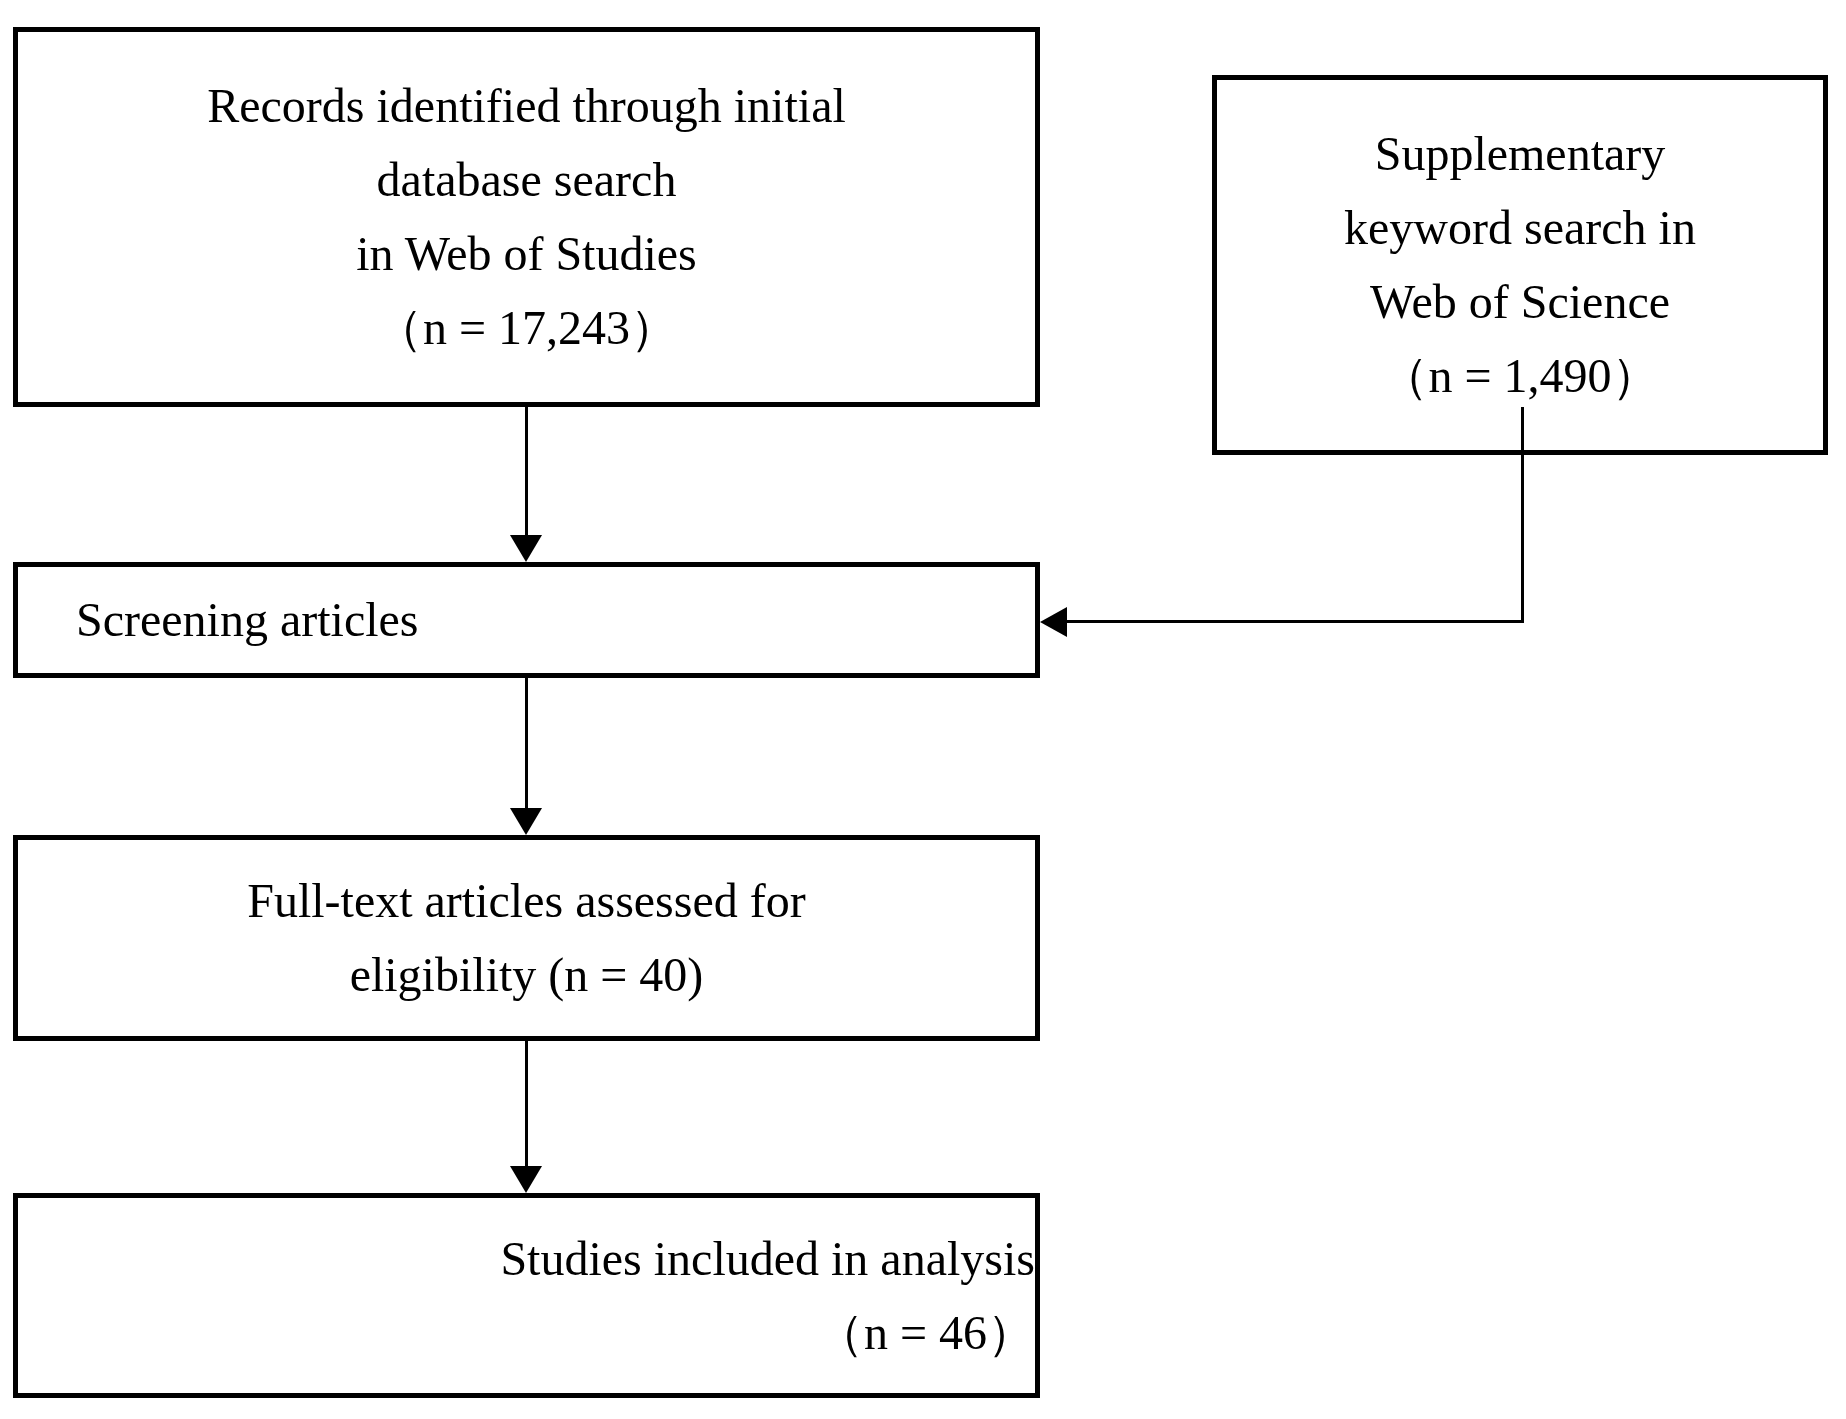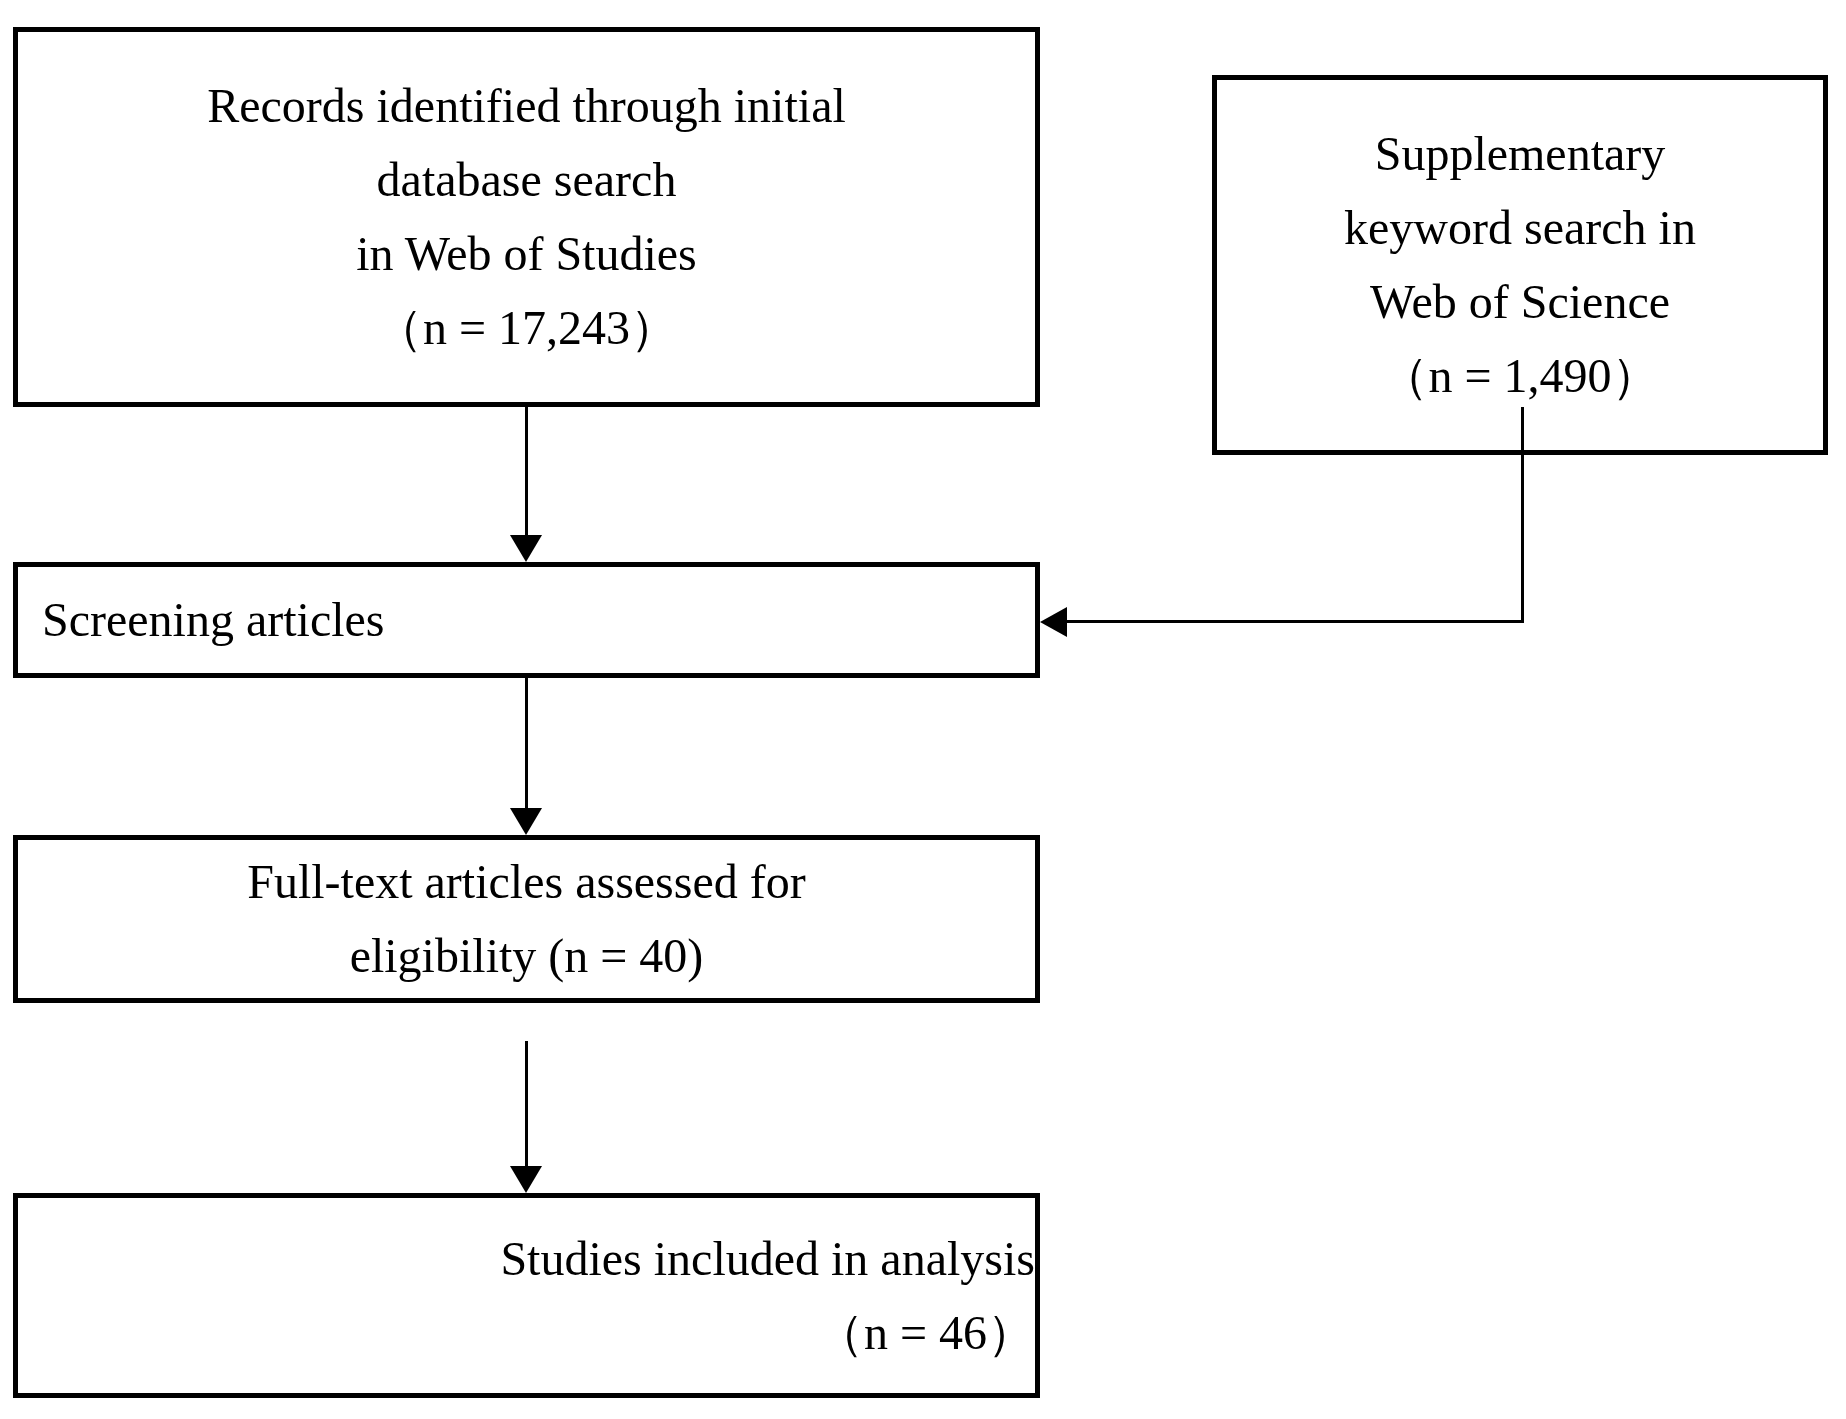--- a/index.html
+++ b/index.html
@@ -55,22 +55,22 @@
     height: 0;
     border-top: 15px solid transparent;
     border-bottom: 15px solid transparent;
     border-right: 27px solid #000000;
   }
 
   #box-records        { left: 13px;   top: 27px;   width: 1027px; height: 380px; }
   #box-supplementary  { left: 1212px; top: 27px;   width: 616px;  height: 380px; margin-top: 48px; }
   #box-screening      { left: 13px;   top: 562px;  width: 1027px; height: 116px;
                         flex-direction: row; justify-content: flex-start;
-                        padding-left: 24px; column-gap: 90px; }
-  #box-fulltext       { left: 13px;   top: 835px;  width: 1027px; height: 168px; }
+                        padding-left: 58px; column-gap: 90px; }
+  #box-fulltext       { left: 13px;   top: 835px;  width: 1027px; height: 206px; }
   #box-included       { left: 13px;   top: 1193px; width: 1027px; height: 205px; align-items: flex-end; }
 
   
   #edge1-line { left: 525px;  top: 407px;  height: 130px; }
   #edge1-head { left: 510px;  top: 535px; }
 
   
   #edge2-vline { left: 1521px; top: 407px; height: 216px; }
   #edge2-hline { left: 1066px; top: 620px; width: 458px; }
   #edge2-head  { left: 1040px; top: 607px; }

